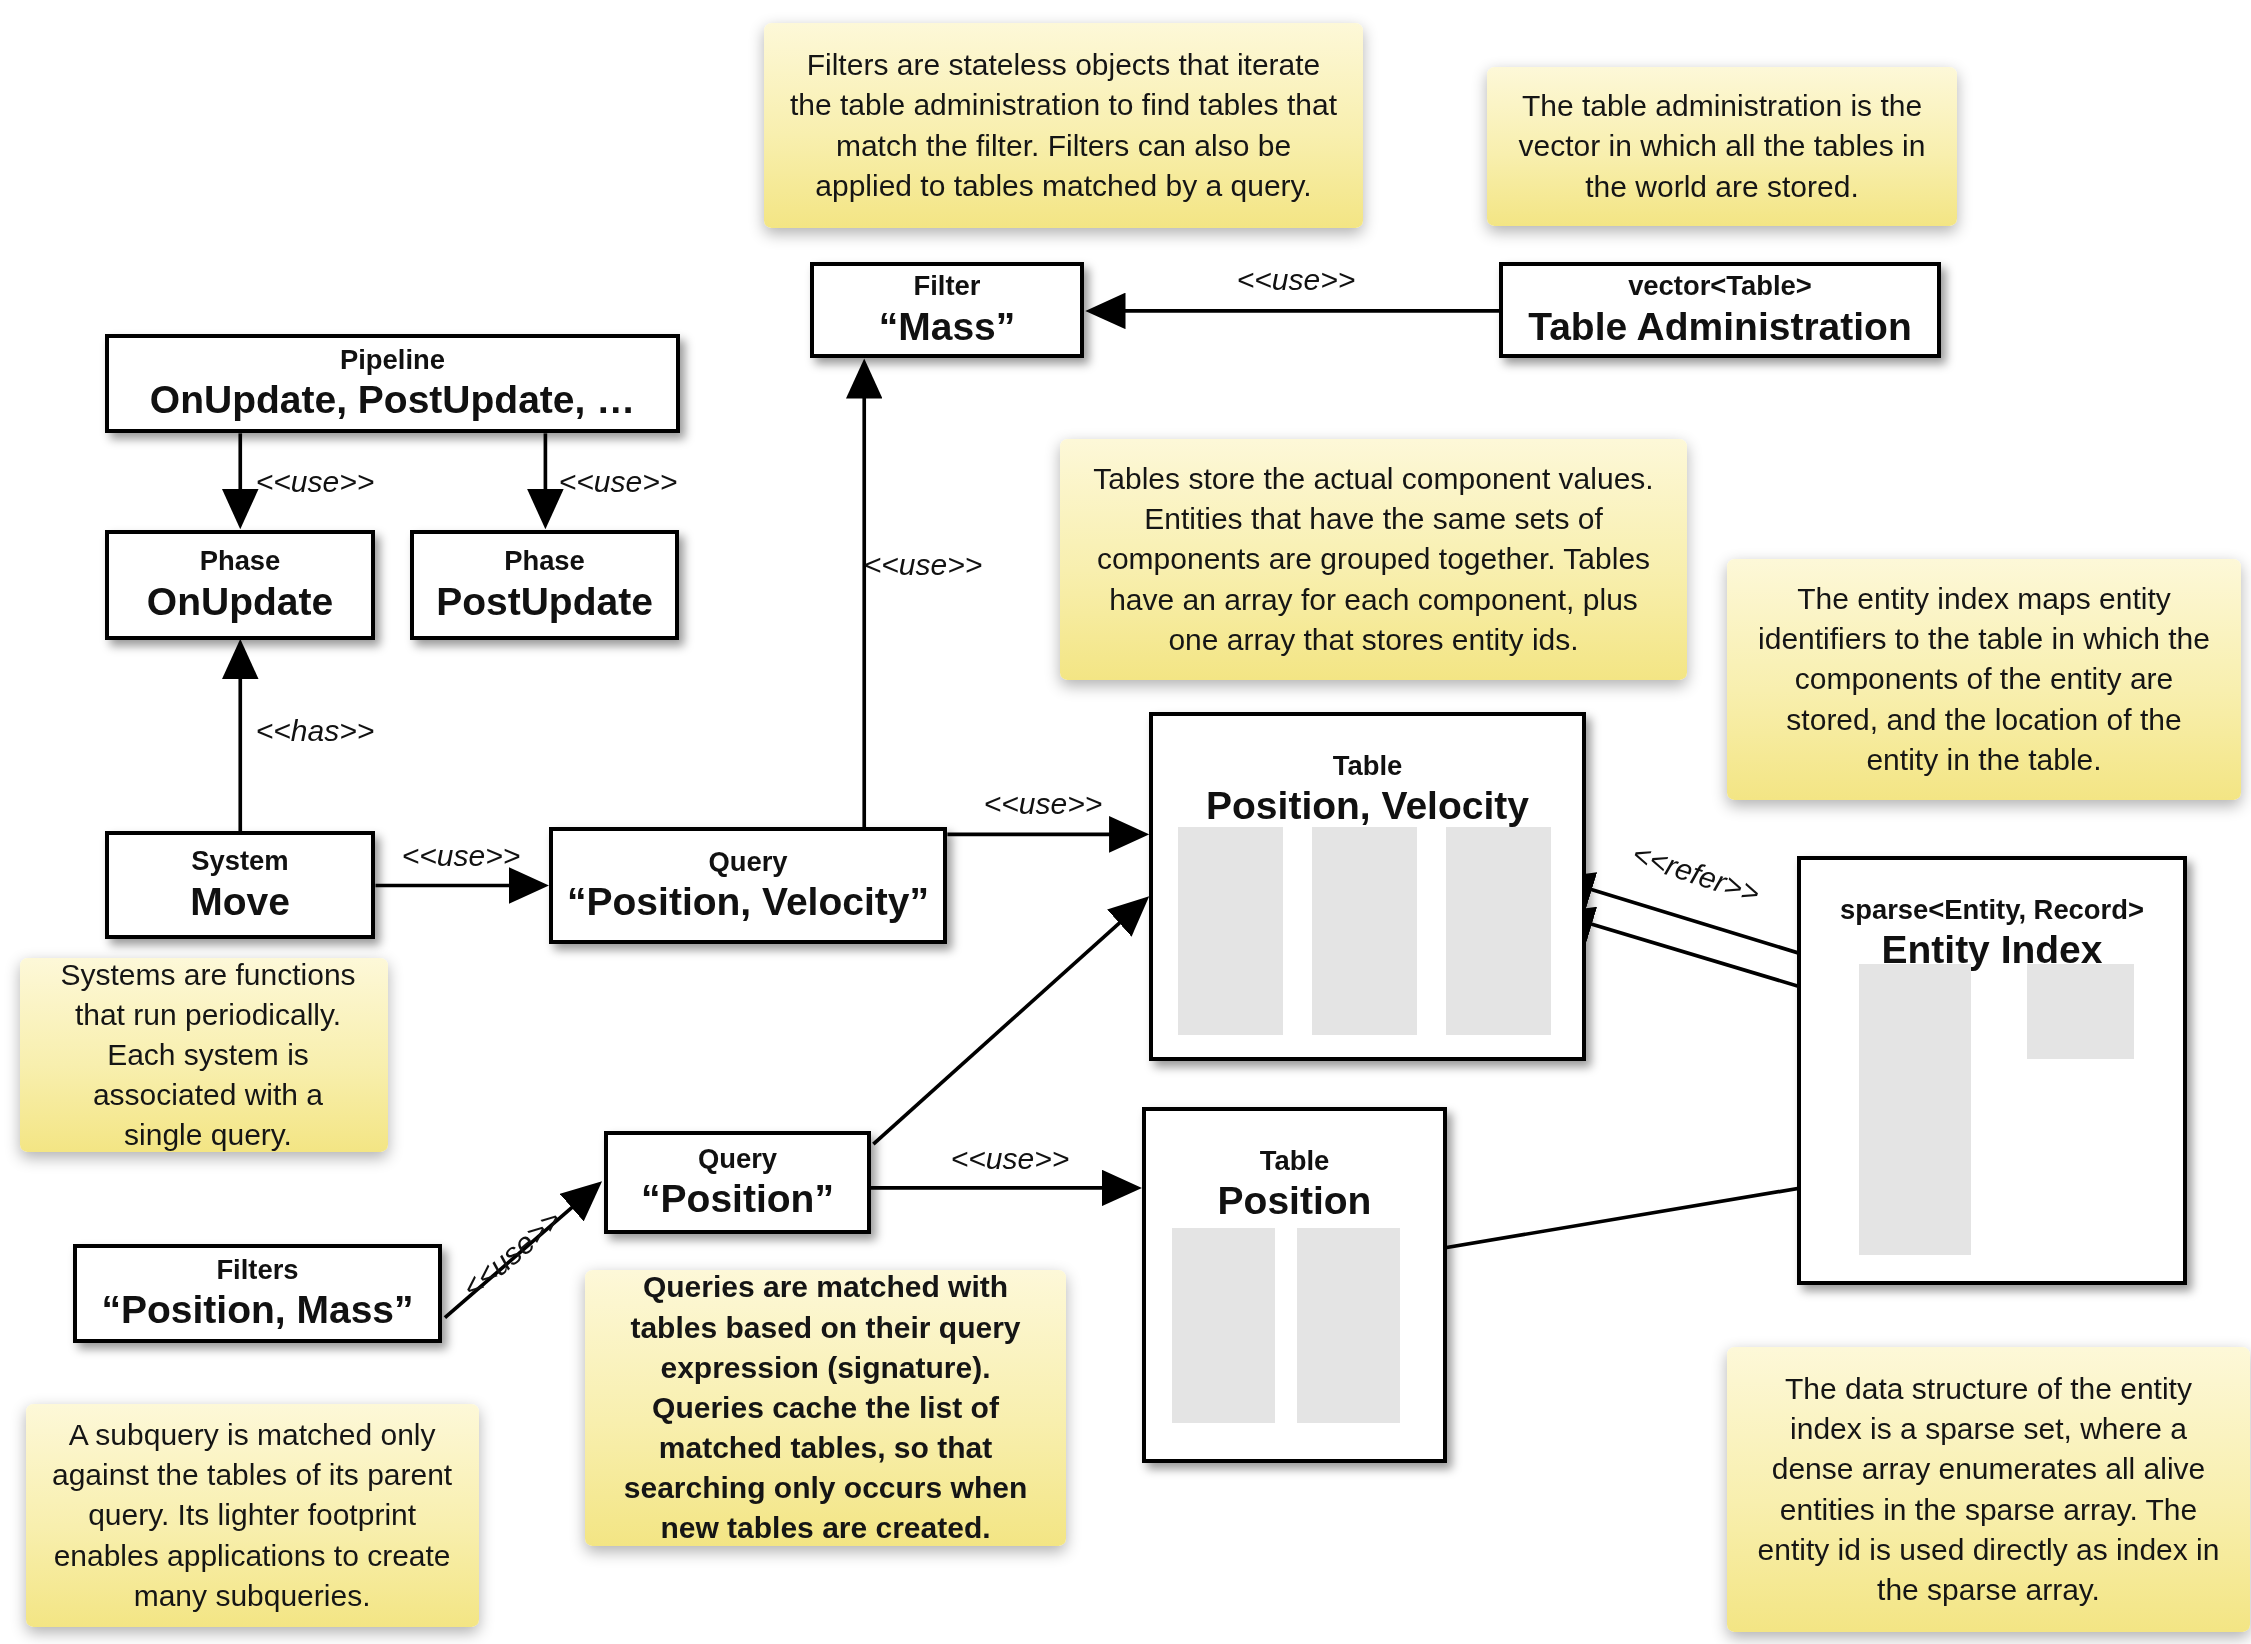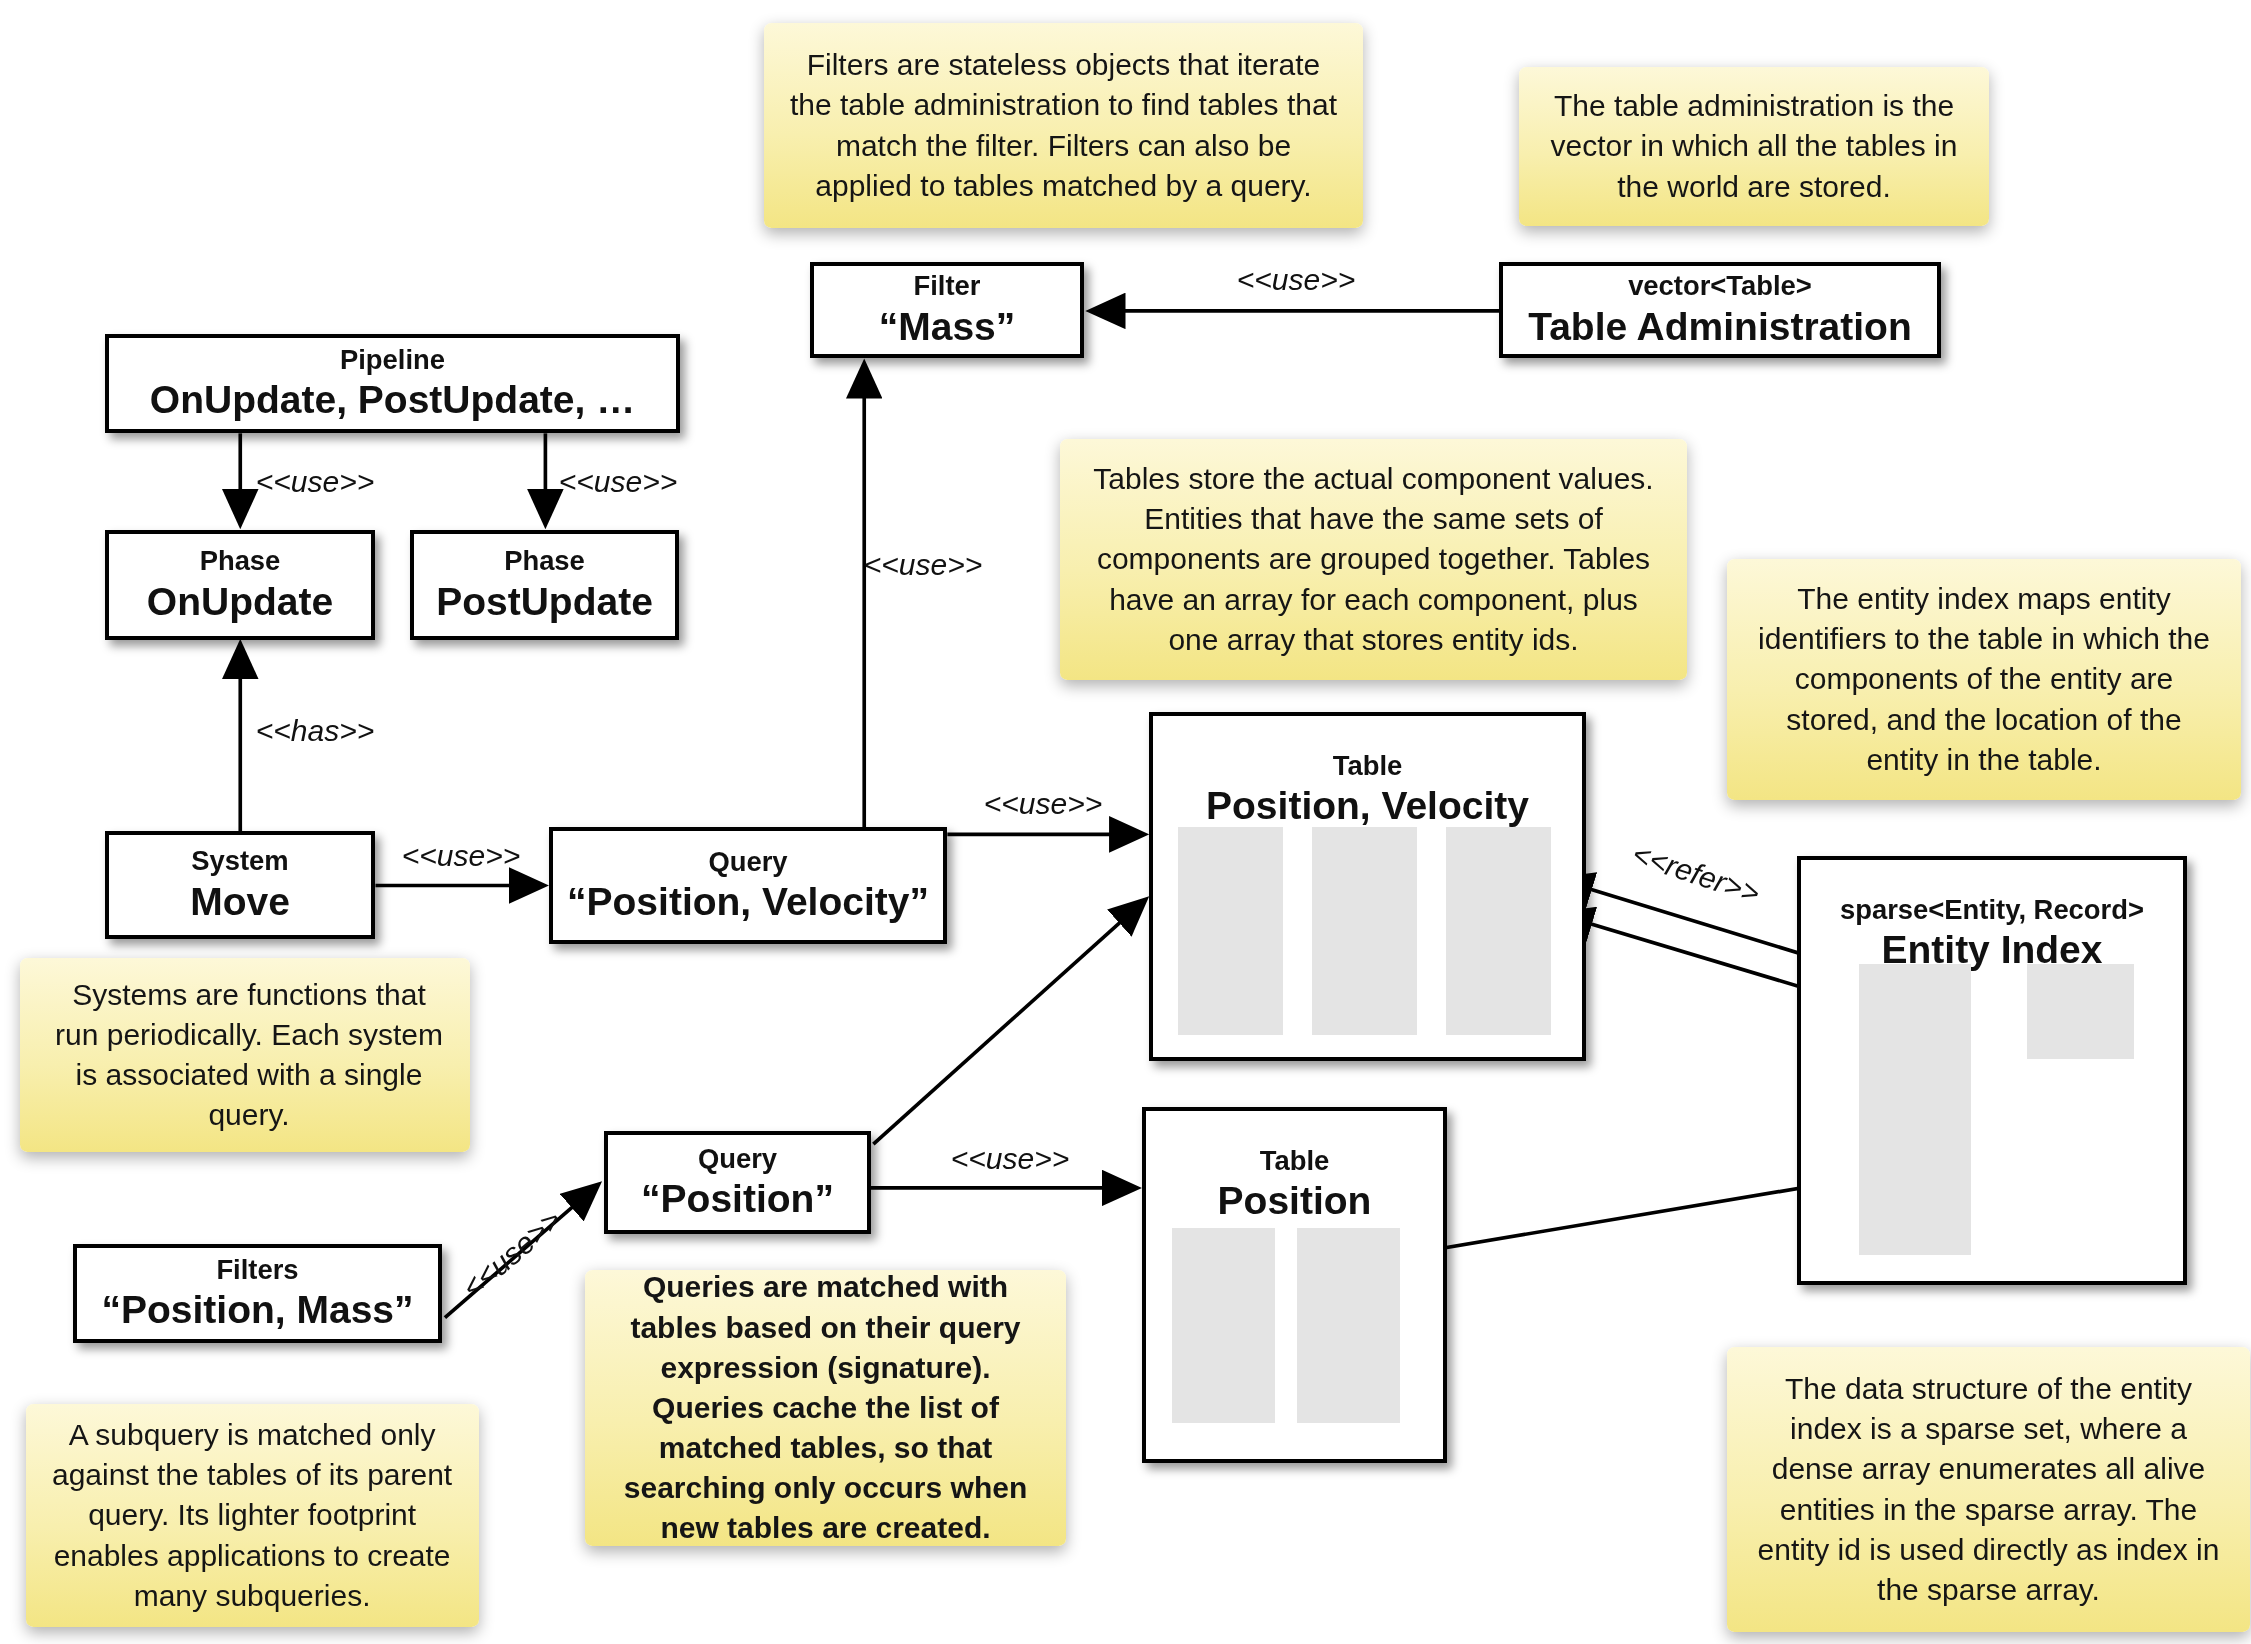--- a/index.html
+++ b/index.html
@@ -52,24 +52,24 @@
     <line x1="487" y1="1442" x2="653" y2="1298" marker-end="url(#ah)"></line>
     <line x1="2031" y1="1062" x2="1708" y2="963" marker-end="url(#ah)"></line>
     <line x1="2031" y1="1098" x2="1708" y2="1001" marker-end="url(#ah)"></line>
     <line x1="2031" y1="1290" x2="1543" y2="1372" marker-end="url(#ah)"></line>
     <line x1="2214" y1="1068" x2="2162" y2="1068" marker-end="url(#ah)"></line>
     <line x1="2214" y1="1096" x2="2162" y2="1096" marker-end="url(#ah)"></line>
     <line x1="2216" y1="1125" x2="2148" y2="1264" marker-end="url(#ah)"></line>
   </svg>
 
   <div class="note" style="left:764px;top:23px;width:599px;height:205px;">Filters are stateless objects that iterate the table administration to find tables that match the filter. Filters can also be applied to tables matched by a query.</div>
-  <div class="note" style="left:1487px;top:67px;width:470px;height:159px;margin-left:32px;">The table administration is the vector in which all the tables in the world are stored.</div>
+  <div class="note" style="left:1487px;top:67px;width:470px;height:159px;">The table administration is the vector in which all the tables in the world are stored.</div>
   <div class="note" style="left:1060px;top:439px;width:627px;height:241px;">Tables store the actual component values. Entities that have the same sets of components are grouped together. Tables have an array for each component, plus one array that stores entity ids.</div>
   <div class="note" style="left:1727px;top:559px;width:514px;height:241px;">The entity index maps entity identifiers to the table in which the components of the entity are stored, and the location of the entity in the table.</div>
-  <div class="note" style="left:20px;top:958px;width:450px;height:194px;padding-left:32px;">Systems are functions that run periodically. Each system is associated with a single query.</div>
+  <div class="note" style="left:20px;top:958px;width:368px;height:194px;padding-left:32px;">Systems are functions that run periodically. Each system is associated with a single query.</div>
   <div class="note" style="left:585px;top:1270px;width:481px;height:276px;font-weight:bold;">Queries are matched with tables based on their query expression (signature). Queries cache the list of matched tables, so that searching only occurs when new tables are created.</div>
   <div class="note" style="left:25.6px;top:1404px;width:453px;height:223px;">A subquery is matched only against the tables of its parent query. Its lighter footprint enables applications to create many subqueries.</div>
   <div class="note" style="left:1727px;top:1347px;width:523px;height:285px;">The data structure of the entity index is a sparse set, where a dense array enumerates all alive entities in the sparse array. The entity id is used directly as index in the sparse array.</div>
 
   <div class="uml-box" style="left:810px;top:262px;width:274px;height:96px;">
     <div class="uml-type">Filter</div>
     <div class="uml-name">“Mass”</div>
   </div>
 
   <div class="uml-box" style="left:1499px;top:262px;width:442px;height:96px;">

